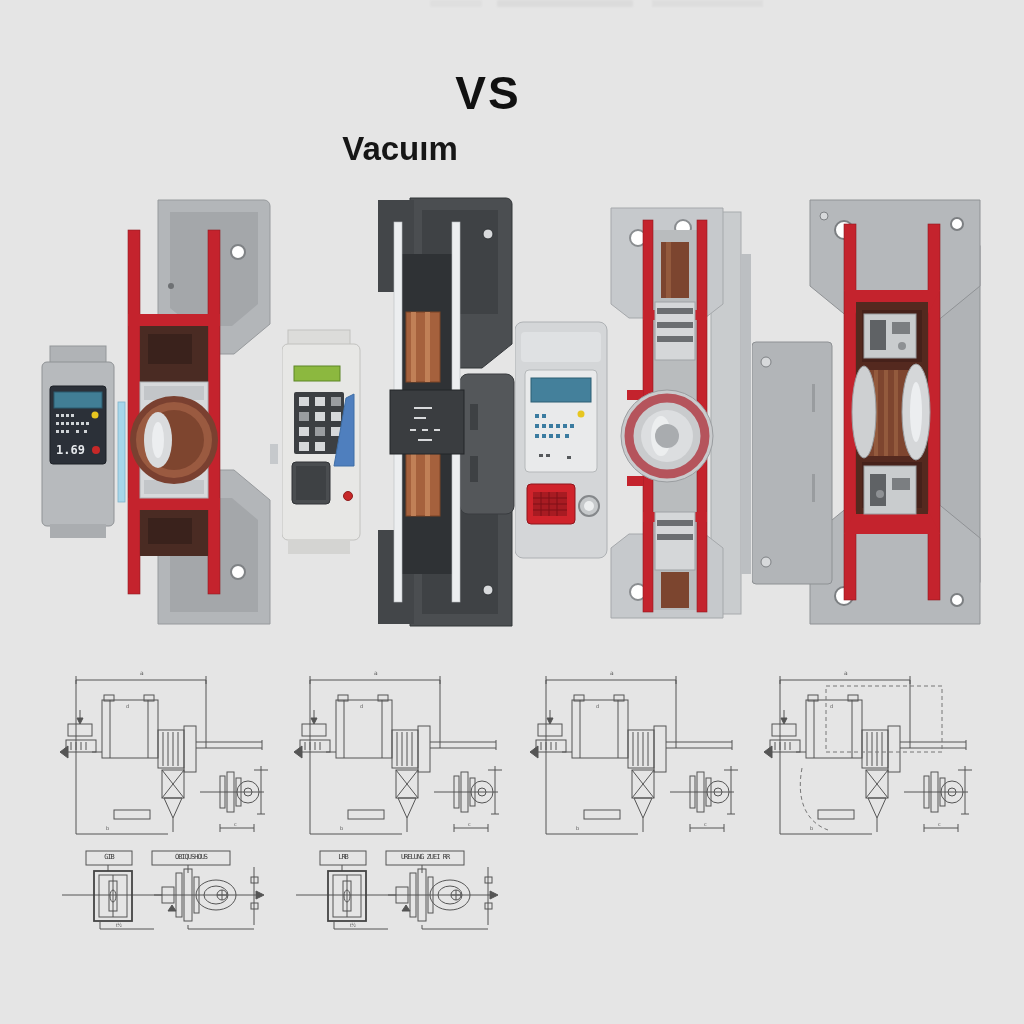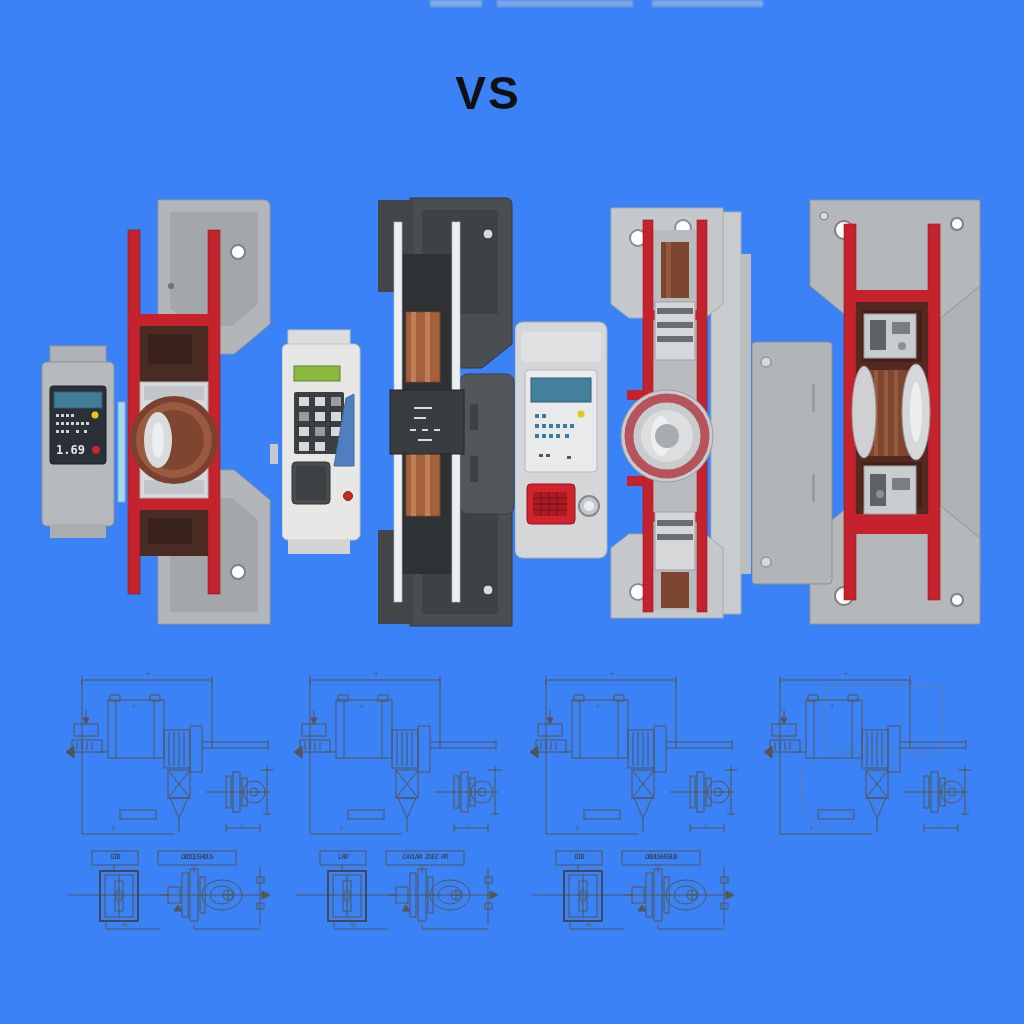--- a/index.html
+++ b/index.html
@@ -1,17 +1,17 @@
 <!DOCTYPE html>
 <html style="--cut-red: #c4232d; --copper: #8a4a33; --housing-gray: #b5b8bb; --charcoal: #4b4e51; --lcd-blue: #44809b; --lcd-green: #8cb83f; --indicator-yellow: #e7c620; --indicator-red: #c62828; --sky-blue: #a6d6ea; --line-art: #555555;"><head>
 <meta charset="utf-8">
 <style>
   html,body{margin:0;padding:0;background:#ffffff;}
   .canvas{
-    position:relative;width:1024px;height:1024px;background:#3b82f6;overflow:hidden;
+    position:relative;width:1024px;height:1024px;background:#e5e5e5;overflow:hidden;
     font-family:"Liberation Sans", sans-serif;
   }
   .top-smudge{
     position:absolute;top:0;left:430px;width:370px;height:7px;
     background:linear-gradient(90deg,#d8d8d8 0 14%,transparent 14% 18%,#cfcfcf 18% 55%,transparent 55% 60%,#d4d4d4 60% 90%,transparent 90%);
     opacity:.45;filter:blur(1px);
   }
   .vs-title{
     position:absolute;top:66px;left:388px;width:200px;text-align:center;
     font-size:46px;font-weight:800;letter-spacing:2px;color:#111;
@@ -24,39 +24,40 @@
   .col-label.c2{left:300px;}
   .col-label.c3{left:524px;}
   .col-label.c4{left:748px;}
   .breaker{position:absolute;top:194px;width:238px;height:436px;}
   .breaker svg{width:100%;height:100%;display:block;}
   .b1{left:40px;} .b2{left:282px;} .b3{left:515px;} .b4{left:752px;}
   .schem-wrap{position:absolute;width:212px;}
   .schem-wrap svg{width:100%;height:100%;display:block;}
   .row1{top:660px;height:185px;}
   .row2{top:845px;height:92px;position:absolute;}
-  .s1{left:64px;} .s2{left:292px;font-style:italic;} .s3{left:528px;} .s4{left:762px;}
+  .s1{left:58px;} .s2{left:292px;} .s3{left:528px;} .s4{left:762px;}
   .mini-label{
     position:absolute;font-size:7px;line-height:13px;color:#3a3a3a;
     text-align:center;overflow:hidden;white-space:nowrap;
     font-family:"DejaVu Sans Mono", monospace;letter-spacing:-1px;
   }
   .mini-left{left:28px;top:6px;width:46px;height:14px;}
   .mini-right{left:94px;top:6px;width:78px;height:14px;}
   .hidden-defs{position:absolute;width:0;height:0;overflow:hidden;}
 </style>
 </head>
 <body>
 
 <div class="canvas">
 
   <div class="top-smudge"></div>
 
   <div class="vs-title">VS</div>
 
+  <div class="col-label c2">Vacuım</div>
 
   <div class="breaker b1">
     <svg viewBox="0 0 238 436">
       <g>
         <path d="M118,6 h106 a6,6 0 0 1 6,6 v118 l-36,30 h-48 l-28,-22 z" fill="#b3b6b9" stroke="#979a9d"></path>
         <path d="M130,18 h88 v92 l-26,22 h-40 l-22,-18 z" fill="#a4a7aa"></path>
         <path d="M118,430 h112 v-124 l-36,-30 h-48 l-28,22 z" fill="#b3b6b9" stroke="#979a9d"></path>
         <path d="M130,418 h88 v-92 l-26,-22 h-40 l-22,18 z" fill="#a4a7aa"></path>
         <rect x="230" y="250" width="8" height="20" fill="#c6c9cc"></rect>
       </g>
@@ -447,23 +448,16 @@
         <use href="#schem2"></use>
       </svg>
     <div class="mini-label mini-left">GIB</div>
     <div class="mini-label mini-right">OBIQUSHOUS</div>
   </div>
   <div class="schem-wrap row2 s2" style="position:absolute;height:92px;">
     <svg viewBox="0 0 212 92">
         <use href="#schem2"></use>
       </svg>
     <div class="mini-label mini-left">LRB</div>
-    <div class="mini-label mini-right">CAYLNA ZUEI RR</div>
-  </div>
-  <div class="schem-wrap row2 s3" style="position:absolute;height:92px;">
-    <svg viewBox="0 0 212 92">
-        <use href="#schem2"></use>
-      </svg>
-    <div class="mini-label mini-left">OIB</div>
-    <div class="mini-label mini-right">OBUUSWSSUB</div>
+    <div class="mini-label mini-right">URELUNG ZUEI RR</div>
   </div>
 
 </div>
 
 </body></html>

